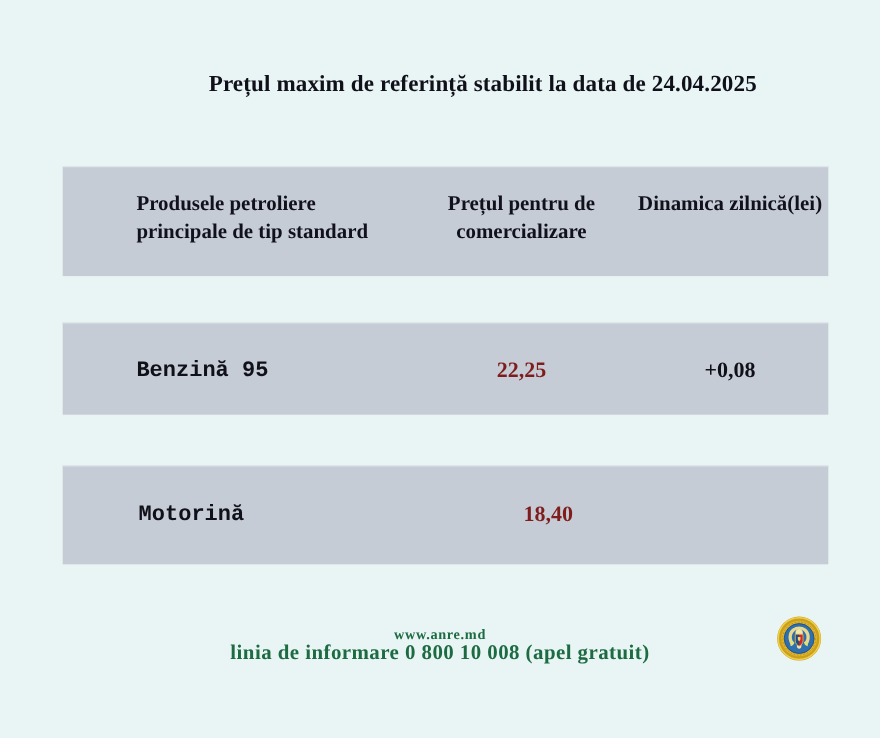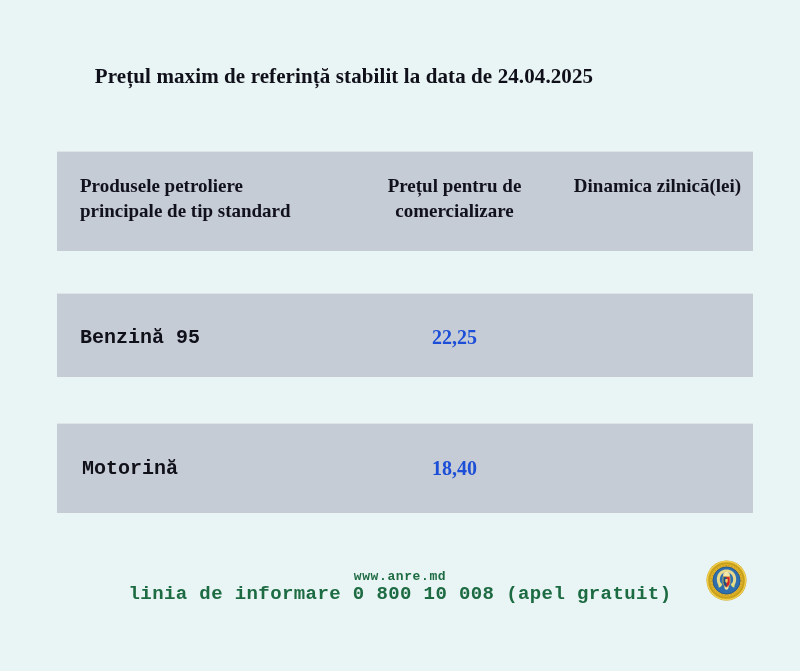--- a/index.html
+++ b/index.html
@@ -20,21 +20,21 @@
     position: absolute;
     inset: 0;
   }
 
   
   .title-block {
     position: absolute;
     left: 0;
     top: 62px;
     width: 688px;
-    text-align: center;
+    text-align: right;
   }
   .title-line {
     font-size: 21px;
     font-weight: bold;
     line-height: 29px;
     letter-spacing: 0.1px;
     color: #10101a;
     white-space: nowrap;
   }
 
@@ -57,20 +57,21 @@
   .block-row2 {
     top: 423px;
     height: 90px;
   }
 
   .cells {
     position: absolute;
     inset: 0;
     display: flex;
     align-items: center;
+    margin-left: 44px;
   }
   .cell {
     box-sizing: border-box;
   }
   .col-1 { width: 290px; padding-left: 23px; text-align: left; }
   .col-2 { width: 215px; text-align: center; }
   .col-3 { width: 191px; text-align: center; }
 
   
   .block-header .cells { align-items: flex-start; padding-top: 22px; }
@@ -88,42 +89,42 @@
   .cell-name {
     font-size: 20px;
     font-weight: bold;
     color: #101019;
     white-space: nowrap;
     font-family: Liberation Mono, monospace;
   }
   .cell-value {
     font-size: 20px;
     font-weight: bold;
-    color: #1d4ed8;
+    color: #7f1d1d;
     white-space: nowrap;
   }
   .cell-delta {
     font-size: 20px;
     font-weight: bold;
     color: #101019;
     white-space: nowrap;
   }
   .block-row1 .cells { align-items: center; padding-top: 4px; }
   .block-row2 .cells { align-items: center; padding-top: 0px; }
   .block-row2 .col-1 { padding-left: 25px; }
 
   
   .footer {
     position: absolute;
     left: 0;
     top: 568px;
     width: 800px;
     text-align: center;
     color: #1c6b42;
-    font-family: Liberation Mono, monospace;
+    font-family: Liberation Serif, serif;
   }
   .footer-site {
     font-size: 13px;
     font-weight: bold;
     line-height: 17px;
     letter-spacing: 0.6px;
   }
   .footer-line {
     font-size: 19px;
     font-weight: bold;
@@ -164,20 +165,23 @@
     </div>
   </div>
 
   <div class="block block-row1">
     <div class="cells">
       <div class="cell col-1">
         <span class="cell-name">Benzină 95</span>
       </div>
       <div class="cell col-2">
         <span class="cell-value">22,25</span>
+      </div>
+      <div class="cell col-3">
+        <span class="cell-delta">+0,08</span>
       </div>
     </div>
   </div>
 
   <div class="block block-row2">
     <div class="cells">
       <div class="cell col-1">
         <span class="cell-name">Motorină</span>
       </div>
       <div class="cell col-2">

